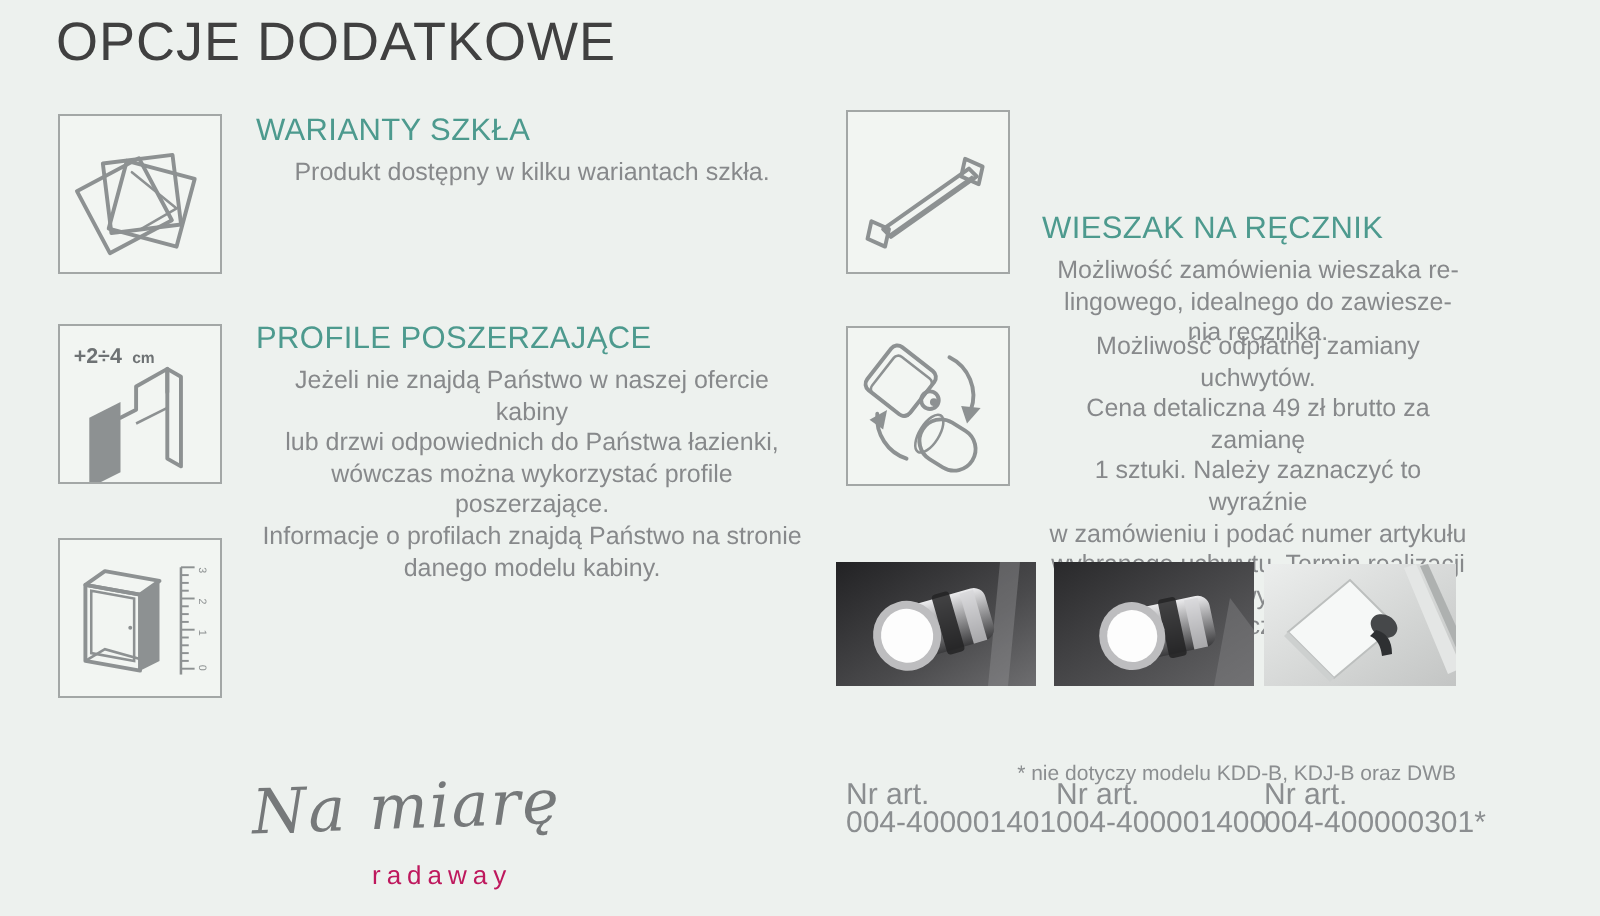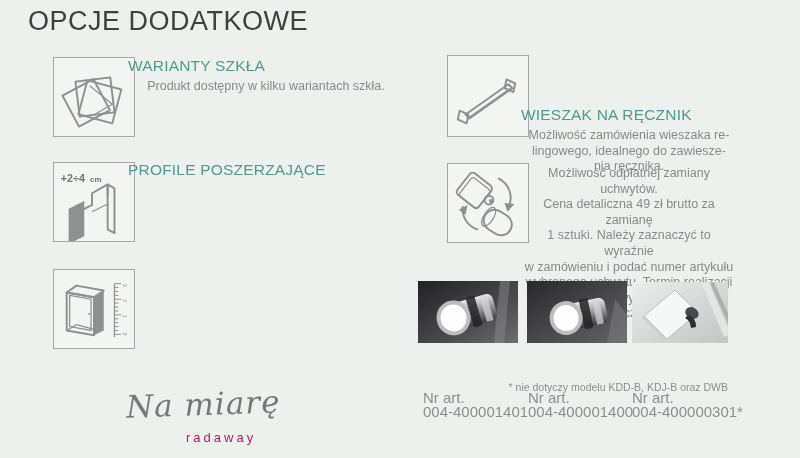--- a/index.html
+++ b/index.html
@@ -3,21 +3,21 @@
 <meta charset="utf-8">
 <style>
   html,body{margin:0;padding:0;}
   body{font-family:"Liberation Sans",sans-serif;background:#e4e8e5;}
   .page{position:relative;width:800px;height:458px;background:#edf1ee;overflow:hidden;}
 
   .page-title{position:absolute;left:28px;top:6px;font-size:27px;letter-spacing:.5px;
     color:#404040;font-weight:400;}
 
   .icon-box{position:absolute;width:82px;height:80px;background:#f2f5f2;
-    border:1px solid #a3a7a6;box-sizing:border-box;margin-left:24px;}
+    border:1px solid #a3a7a6;box-sizing:border-box;}
   .icon-box svg{display:block;width:100%;height:100%;}
 
   .txt{position:absolute;}
   .sec-head{font-size:15.5px;color:#4d9a8e;letter-spacing:.2px;line-height:19px;
     white-space:pre-line;font-weight:400;}
   .sec-body{font-size:12.5px;color:#87898b;line-height:15.6px;white-space:pre-line;margin-top:4px;text-align:center;}
 
   .left-col .txt{left:128px;width:276px;}
   .right-col .txt{left:521px;width:216px;}
 
@@ -74,20 +74,25 @@
         <text x="7" y="19" class="ic-label">+2÷4</text>
         <text x="37" y="19" class="ic-label-unit">cm</text>
         <polygon class="ic-fill" points="15,47 31,39 31,75 15,83"></polygon>
         <polyline class="ic" points="31,47 39,43 39,31 55,22 55,34"></polyline>
         <polygon class="ic" points="55,22 62,26 62,72 55,68"></polygon>
         <line class="ic-thin" x1="39" y1="50" x2="55" y2="42"></line>
       </svg>
     </div>
     <div class="txt" style="top:160px;">
       <div class="sec-head">PROFILE POSZERZAJĄCE</div>
+      <div class="sec-body">Jeżeli nie znajdą Państwo w naszej ofercie kabiny
+lub drzwi odpowiednich do Państwa łazienki,
+wówczas można wykorzystać profile poszerzające.
+Informacje o profilach znajdą Państwo na stronie
+danego modelu kabiny.</div>
     </div>
 
     <div class="icon-box" style="left:29px;top:269px;">
       <svg viewBox="0 0 82 80">
         <polygon class="ic" points="13,23 23,16 51,21 41,28" stroke-width="1.6"></polygon>
         <polygon class="ic-fill" points="41,28 51,21 51,62 41,67"></polygon>
         <polygon class="ic" points="13,23 41,28 41,67 13,62" fill="#f8faf8" stroke-width="1.6"></polygon>
         <polygon class="ic-thin" points="16,26 38,30 38,62 16,58"></polygon>
         <polyline class="ic-thin" points="13,62 23,56 41,61"></polyline>
         <circle cx="36" cy="45" r="1" fill="#8d9192"></circle>

